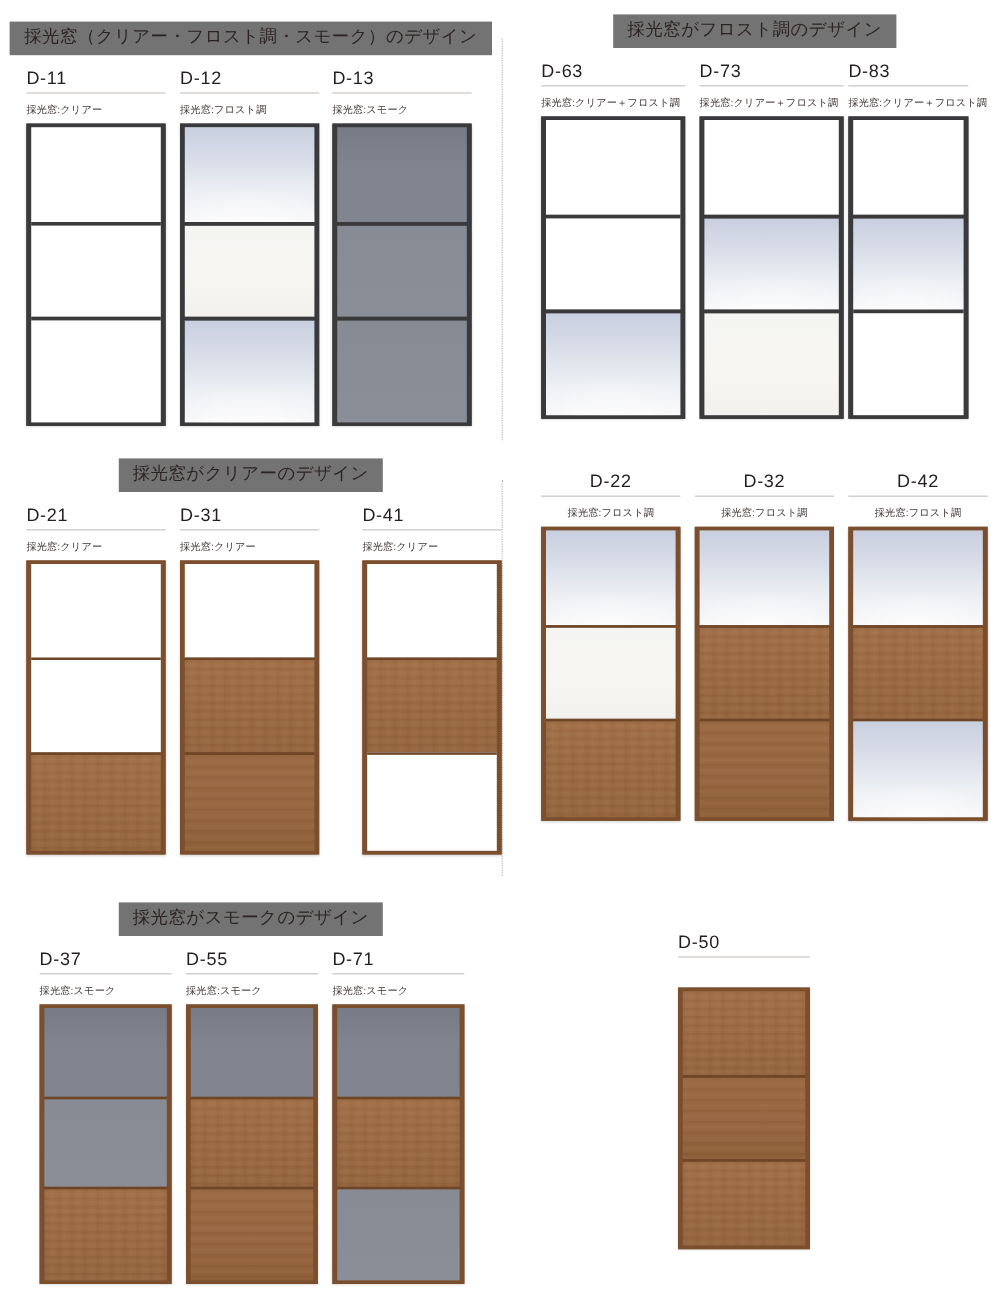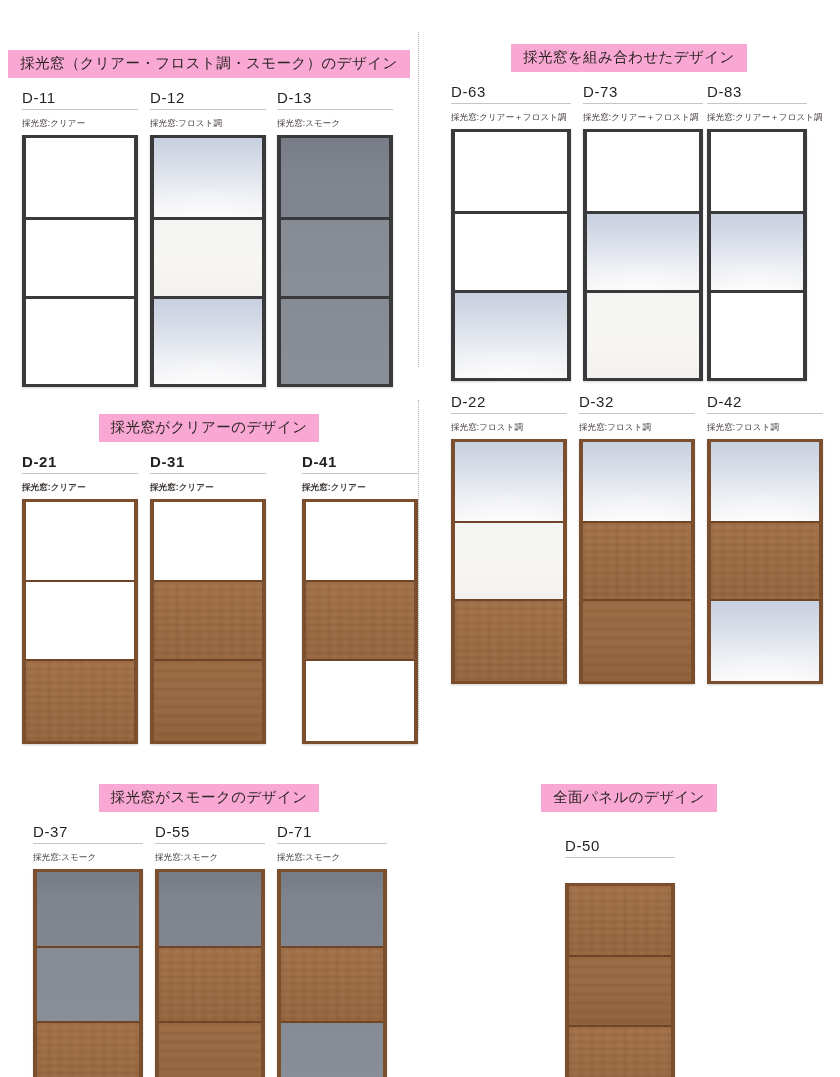--- a/index.html
+++ b/index.html
@@ -19,28 +19,27 @@
     border-left:1px dotted #b9b4b0;
   }
   .vdiv.a{top:32px;height:335px;}
   .vdiv.b{top:400px;height:330px;}
 
   
   .section{position:absolute;}
 
   .sec-head{
     display:inline-block;
-    background:#f9a8d4;
+    background:#737373;
     color:#2b2422;
     font-size:14.5px;
     line-height:1;
     padding:6px 12px 7px 12px;
     white-space:nowrap;
     letter-spacing:.4px;
-    margin-top:32px;
   }
   .sec-head-wrap{text-align:center;}
 
   
   .doors{position:relative;}
   .door-cell{position:absolute;top:0;}
 
   .door-name{
     font-size:15px;
     line-height:1;
@@ -153,21 +152,21 @@
           <div class="seg m-smoke" style="flex:83"></div>
           <div class="seg m-smoke-b" style="flex:80"></div>
           <div class="seg m-smoke-b" style="flex:89"></div>
         </div>
       </div>
     </div>
   </div>
 
   <div class="section" style="left:418px;top:12px;width:422px;">
     <div class="sec-head-wrap">
-      <div class="sec-head">採光窓を組み合わせたデザイン</div>
+      <div class="sec-head">採光窓がフロスト調のデザイン</div>
     </div>
     <div class="doors" style="height:300px;margin-top:12px;">
       <div class="door-cell" style="left:33px;width:120px;">
         <div class="door-name">D-63</div>
         <div class="door-sub">採光窓:クリアー＋フロスト調</div>
         <div class="panel frame-dark" style="height:252px;">
           <div class="seg m-clear" style="flex:83"></div>
           <div class="seg m-clear" style="flex:80"></div>
           <div class="seg m-frost" style="flex:89"></div>
         </div>
@@ -190,21 +189,21 @@
           <div class="seg m-clear" style="flex:89"></div>
         </div>
       </div>
     </div>
   </div>
 
   <div class="section" style="left:0px;top:382px;width:418px;">
     <div class="sec-head-wrap">
       <div class="sec-head">採光窓がクリアーのデザイン</div>
     </div>
-    <div class="doors" style="height:290px;margin-top:12px;font-weight:bold;">
+    <div class="doors" style="height:290px;margin-top:12px;">
       <div class="door-cell" style="left:22px;width:116px;">
         <div class="door-name">D-21</div>
         <div class="door-sub">採光窓:クリアー</div>
         <div class="panel frame-wood" style="height:245px;">
           <div class="seg m-clear" style="flex:82"></div>
           <div class="seg m-clear" style="flex:80"></div>
           <div class="seg m-wood" style="flex:83"></div>
         </div>
       </div>
       <div class="door-cell" style="left:150px;width:116px;">
@@ -222,21 +221,21 @@
         <div class="panel frame-wood" style="height:245px;">
           <div class="seg m-clear" style="flex:82"></div>
           <div class="seg m-wood" style="flex:80"></div>
           <div class="seg m-clear" style="flex:83"></div>
         </div>
       </div>
     </div>
   </div>
 
   <div class="section" style="left:418px;top:382px;width:422px;">
-    <div class="doors" style="height:290px;margin-top:12px;">
+    <div class="doors" style="height:290px;margin-top:12px;text-align:center;">
       <div class="door-cell" style="left:33px;width:116px;">
         <div class="door-name">D-22</div>
         <div class="door-sub">採光窓:フロスト調</div>
         <div class="panel frame-wood" style="height:245px;">
           <div class="seg m-frost" style="flex:82"></div>
           <div class="seg m-frost-flat" style="flex:80"></div>
           <div class="seg m-wood" style="flex:83"></div>
         </div>
       </div>
       <div class="door-cell" style="left:161px;width:116px;">
@@ -289,23 +288,20 @@
         <div class="panel frame-wood" style="height:233px;">
           <div class="seg m-smoke" style="flex:82"></div>
           <div class="seg m-wood" style="flex:80"></div>
           <div class="seg m-smoke-b" style="flex:83"></div>
         </div>
       </div>
     </div>
   </div>
 
   <div class="section" style="left:418px;top:752px;width:422px;">
-    <div class="sec-head-wrap">
-      <div class="sec-head">全面パネルのデザイン</div>
-    </div>
     <div class="doors" style="height:290px;margin-top:26px;">
       <div class="door-cell" style="left:147px;width:110px;">
         <div class="door-name">D-50</div>
         <div class="door-sub empty"></div>
         <div class="panel frame-wood" style="height:218px;">
           <div class="seg m-wood" style="flex:82"></div>
           <div class="seg m-wood2" style="flex:80"></div>
           <div class="seg m-wood" style="flex:83"></div>
         </div>
       </div>

